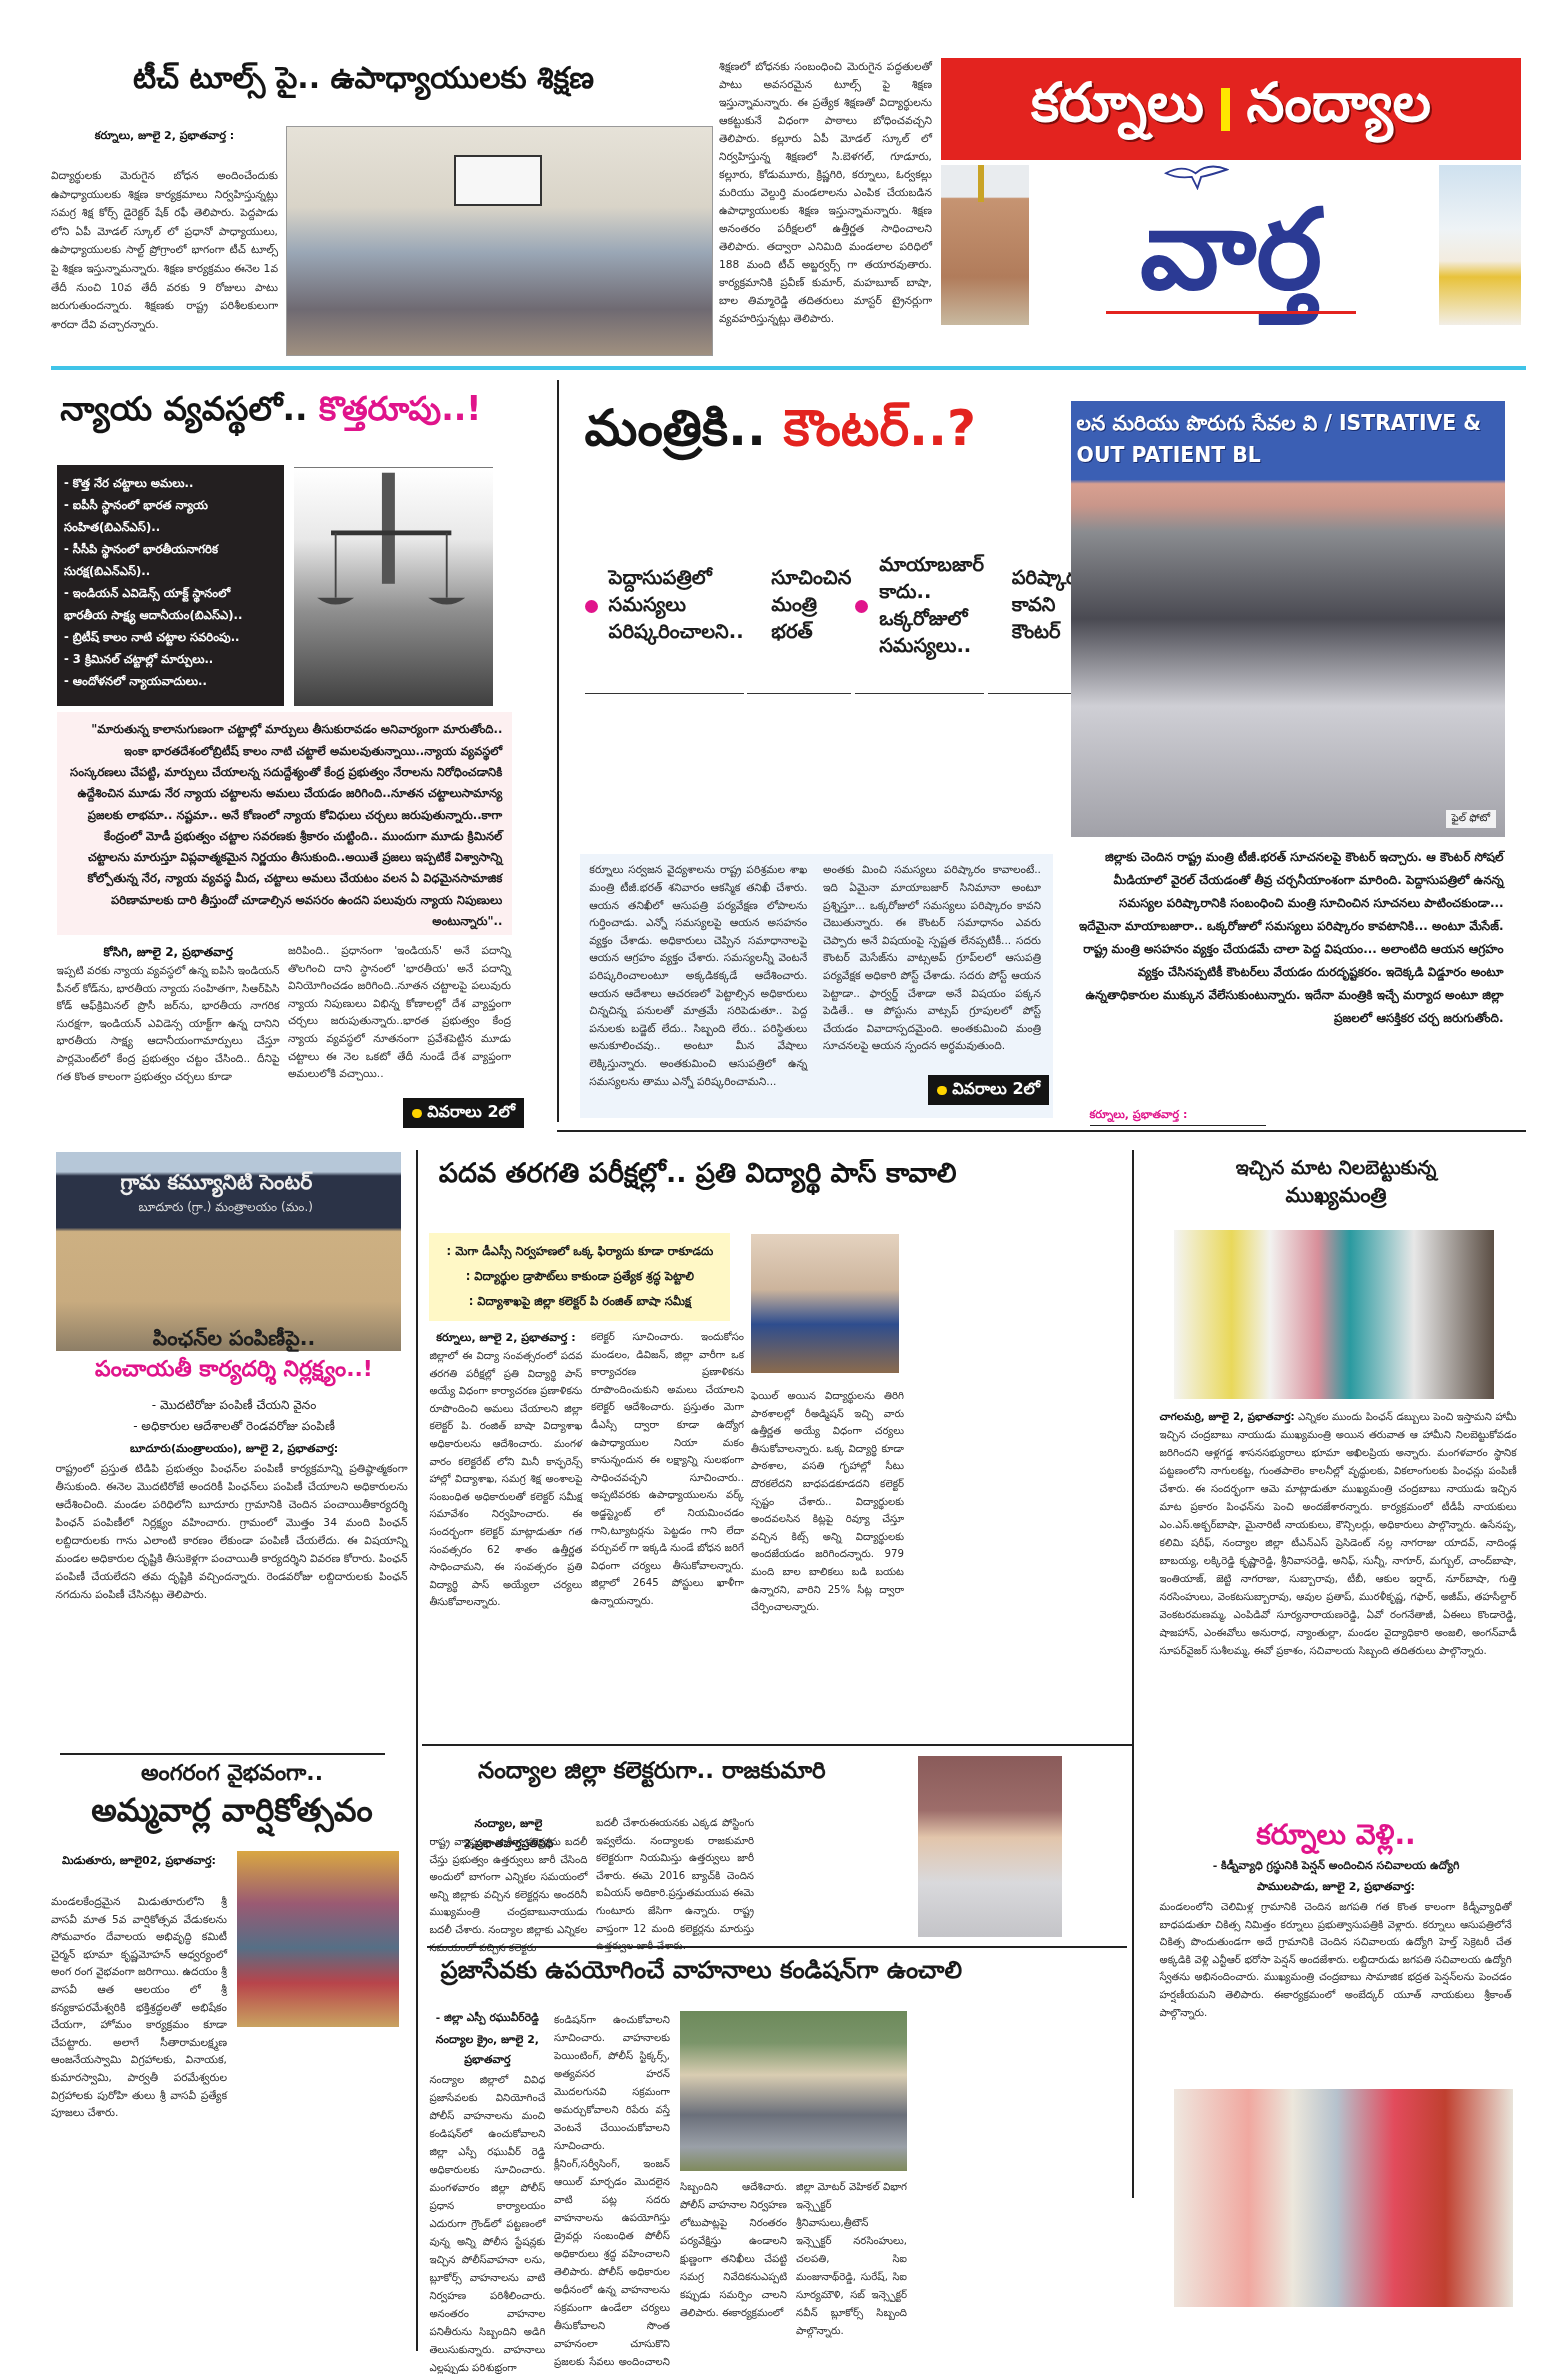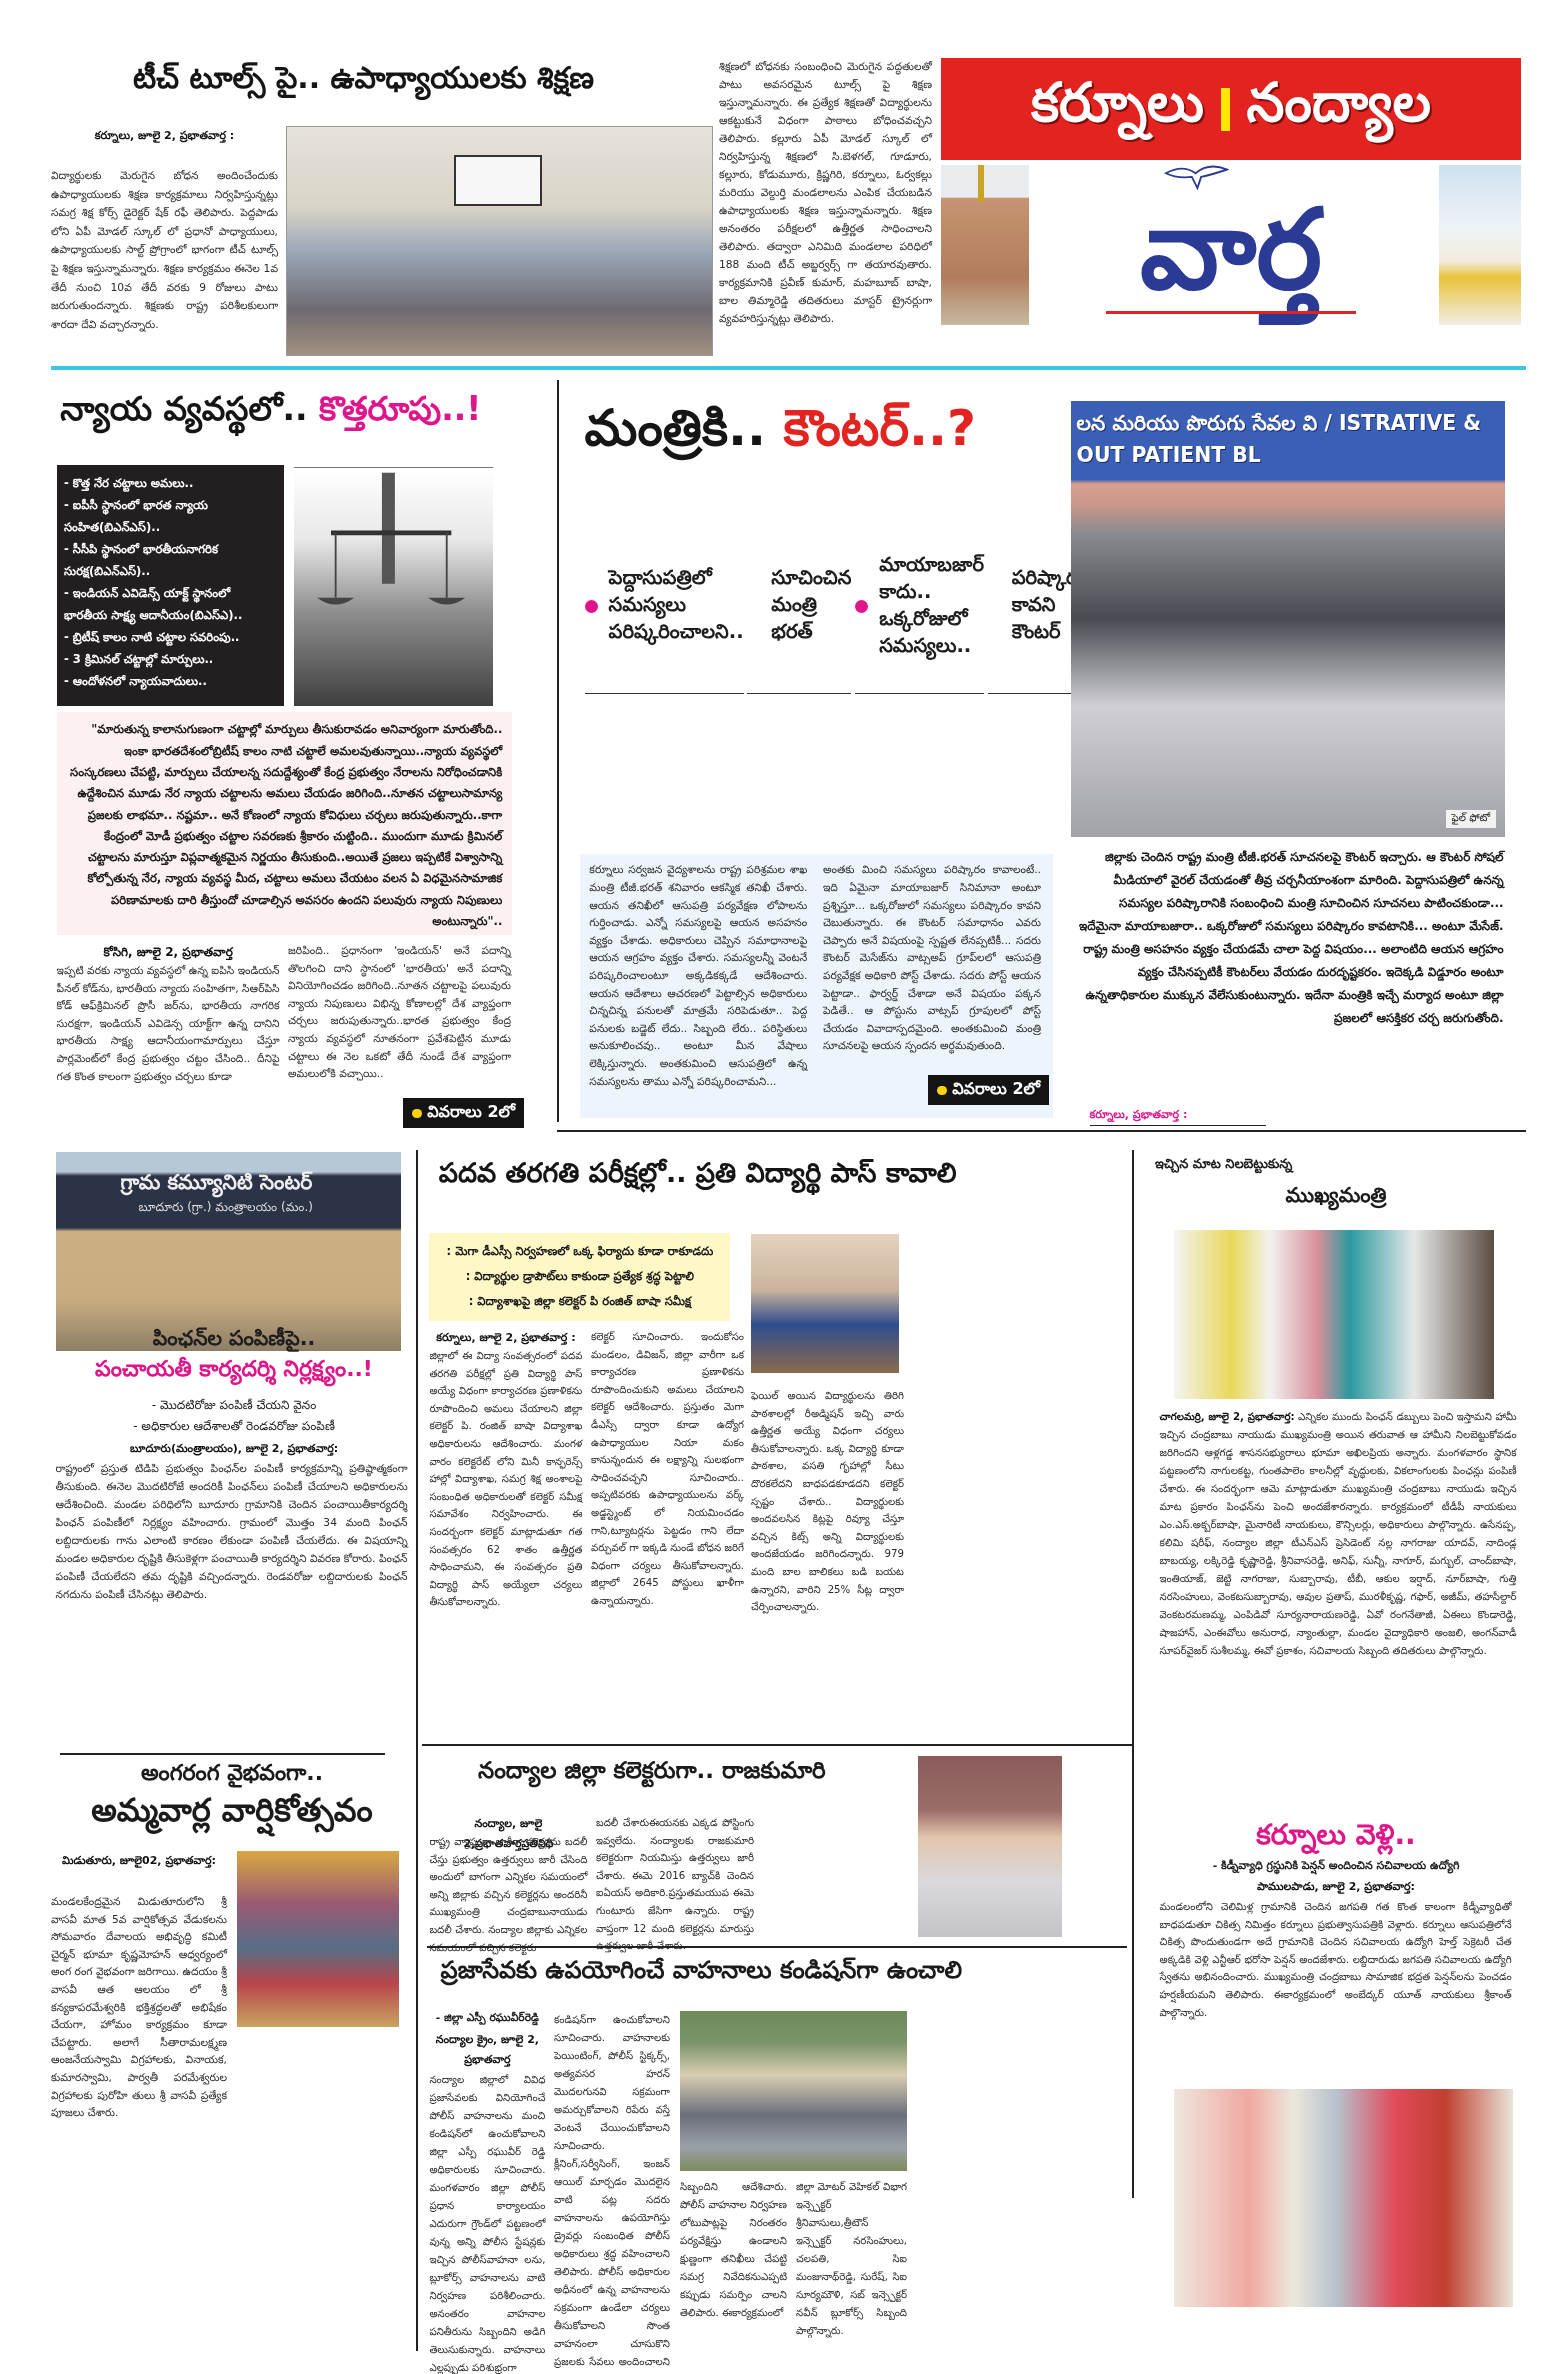--- a/index.html
+++ b/index.html
@@ -197,21 +197,21 @@
   <div class="dateline" style="position:absolute; left:7.4px; top:78px; width:116px; font-size:11px;">నంద్యాల క్రైం, జూలై 2, ప్రభాతవార్త</div>
   <div class="body-text" style="position:absolute; left:7.4px; top:119px; width:116px; font-size:10.2px; line-height:18px;">నంద్యాల జిల్లాలో వివిధ ప్రజాసేవలకు వినియోగించే పోలీస్ వాహనాలను మంచి కండిషన్‌లో ఉంచుకోవాలని జిల్లా ఎస్పీ రఘువీర్ రెడ్డి అధికారులకు సూచించారు. మంగళవారం జిల్లా పోలీస్ ప్రధాన కార్యాలయం ఎదురుగా గ్రౌండ్‌లో పట్టణంలో వున్న అన్ని పోలీస స్టేషన్లకు ఇచ్చిన పోలీస్‌వాహనా లను, బ్లూకోర్స్ వాహనాలను వాటి నిర్వహణ పరిశీలించారు. అనంతరం వాహనాల పనితీరును సిబ్బందిని అడిగి తెలుసుకున్నారు. వాహనాలు ఎల్లప్పుడు పరిశుభ్రంగా</div>
   <div class="body-text" style="position:absolute; left:132px; top:59px; width:116px; font-size:10.2px; line-height:18px;">కండిషన్‌గా ఉంచుకోవాలని సూచించారు. వాహనాలకు పెయింటింగ్, పోలీస్ స్టిక్కర్స్, అత్యవసర హరన్ మొదలగునవి సక్రమంగా అమర్చుకోవాలని రిపేరు వస్తే వెంటనే చేయించుకోవాలని సూచించారు. క్లీనింగ్,సర్వీసింగ్, ఇంజన్ ఆయిల్ మార్చడం మొదలైన వాటి పట్ల సదరు వాహనాలను ఉపయోగిస్తు డ్రైవర్లు సంబంధిత పోలీస్ అధికారులు శ్రద్ధ వహించాలని తెలిపారు. పోలీస్ అధికారుల అధీనంలో ఉన్న వాహనాలను సక్రమంగా ఉండేలా చర్యలు తీసుకోవాలని సొంత వాహనంలా చూసుకొని ప్రజలకు సేవలు అందించాలని అధికారులకు,</div>
   <div class="photo" style="position:absolute; left:258px; top:59px; width:227px; height:160px; background:linear-gradient(180deg,#6d8a5b 0%,#7b956a 20%,#d9cdb2 40%,#6a6f7a 65%,#9aa0a8 85%,#7f8a5c 100%); border:none;"></div>
   <div class="body-text" style="position:absolute; left:258px; top:226px; width:107px; font-size:10.2px; line-height:18px;">సిబ్బందిని ఆదేశిచారు. పోలీస్ వాహనాల నిర్వహణ లోటుపాట్లపై నిరంతరం పర్యవేక్షిస్తు ఉండాలని క్షుణ్ణంగా తనిఖీలు చేపట్టి సమగ్ర నివేదికనుఎప్పటి కప్పుడు సమర్పిం చాలని తెలిపారు. ఈకార్యక్రమంలో</div>
   <div class="body-text" style="position:absolute; left:374px; top:226px; width:111px; font-size:10.2px; line-height:18px;">జిల్లా మోటర్ వెహికల్ విభాగ ఇన్స్పెక్టర్ శ్రీనివాసులు,త్రీటౌన్ ఇన్స్పెక్టర్ నరసింహులు, చలపతి, సిఐ మంజునాథ్‌రెడ్డి, సురేష్, సిఐ సూర్యమౌళి, సబ్ ఇన్స్పెక్టర్ నవీన్ బ్లూకోర్స్ సిబ్బంది పాల్గొన్నారు.</div>
 </div>
 <div class="abs vr-line" style="left:1132px; top:1150px; height:1048px;"></div>
 
 <div class="abs" style="left:1155px; top:1150px; width:371px; height:575px;">
-  <div style="position:absolute; left:0; top:5.6px; width:362px; text-align:left; font-size:13px; font-weight:bold;">ఇచ్చిన మాట నిలబెట్టుకున్న</div>
+  <div style="position:absolute; left:0; top:5.6px; width:362px; text-align:center; font-size:19px; font-weight:bold;">ఇచ్చిన మాట నిలబెట్టుకున్న</div>
   <div style="position:absolute; left:0; top:33px; width:362px; text-align:center; font-size:20.4px; font-weight:bold;">ముఖ్యమంత్రి</div>
   <div class="photo" style="position:absolute; left:18.6px; top:80px; width:320px; height:169px; background:linear-gradient(90deg,#f4f4f2 0%,#e9d85a 18%,#f2f2f0 30%,#d88f9a 45%,#2a9aa0 55%,#e7e7e7 75%,#5b4e44 100%); border:none;"></div>
   <div class="body-text" style="position:absolute; left:4.6px; top:258px; width:357px; font-size:10.2px; line-height:18px;">
     <span style="font-weight:bold; color:#111;">చాగలమర్రి, జూలై 2, ప్రభాతవార్త:</span>
     <span>ఎన్నికల ముందు పింఛన్ డబ్బులు పెంచి ఇస్తామని హామీ ఇచ్చిన చంద్రబాబు నాయుడు ముఖ్యమంత్రి అయిన తరువాత ఆ హామీని నిలబెట్టుకోవడం జరిగిందని ఆళ్లగడ్డ శాసనసభ్యురాలు భూమా అఖిలప్రియ అన్నారు. మంగళవారం స్థానిక పట్టణంలోని నాగులకట్ట, గుంతపాలెం కాలనీల్లో వృద్ధులకు, వికలాంగులకు పింఛన్లు పంపిణీ చేశారు. ఈ సందర్భంగా ఆమె మాట్లాడుతూ ముఖ్యమంత్రి చంద్రబాబు నాయుడు ఇచ్చిన మాట ప్రకారం పింఛన్‌ను పెంచి అందజేశారన్నారు. కార్యక్రమంలో టీడీపీ నాయకులు ఎం.ఎస్.అక్బర్‌బాషా, మైనారిటీ నాయకులు, కౌన్సిలర్లు, అధికారులు పాల్గొన్నారు. ఉసేనప్ప, కలిమి షరీఫ్, నంద్యాల జిల్లా టీఎన్ఎస్ ప్రెసిడెంట్ నల్ల నాగరాజు యాదవ్, నాదిండ్ల బాబయ్య, లక్కిరెడ్డి కృష్ణారెడ్డి, శ్రీనివాసరెడ్డి, అనిఫ్, సున్నీ, నాగూర్, మగ్బుల్, చాంద్‌బాషా, ఇంతియాజ్, జెట్టి నాగరాజు, సుబ్బారావు, టీబీ, ఆకుల ఇర్షాద్, నూర్‌బాషా, గుత్తి నరసింహులు, వెంకటసుబ్బారావు, ఆవుల ప్రతాప్, మురళీకృష్ణ, గఫార్, అజీమ్, తహసీల్దార్ వెంకటరమణమ్మ, ఎంపిడివో సూర్యనారాయణరెడ్డి, ఏవో రంగనేతాజీ, ఏఈలు కొండారెడ్డి, షాజహాన్, ఎంఈవోలు అనురాధ, న్యాంతుల్లా, మండల వైద్యాధికారి అంజలి, అంగన్‌వాడీ సూపర్‌వైజర్ సుశీలమ్మ, ఈవో ప్రకాశం, సచివాలయ సిబ్బంది తదితరులు పాల్గొన్నారు.</span>
   </div>
 </div>
 
 <div class="abs" style="left:1155px; top:1818px; width:371px; height:533px;">
   <div style="position:absolute; left:0; top:0; width:362px; text-align:center; font-size:28px; font-weight:bold; color:#e0148b;">కర్నూలు వెళ్లి..</div>

